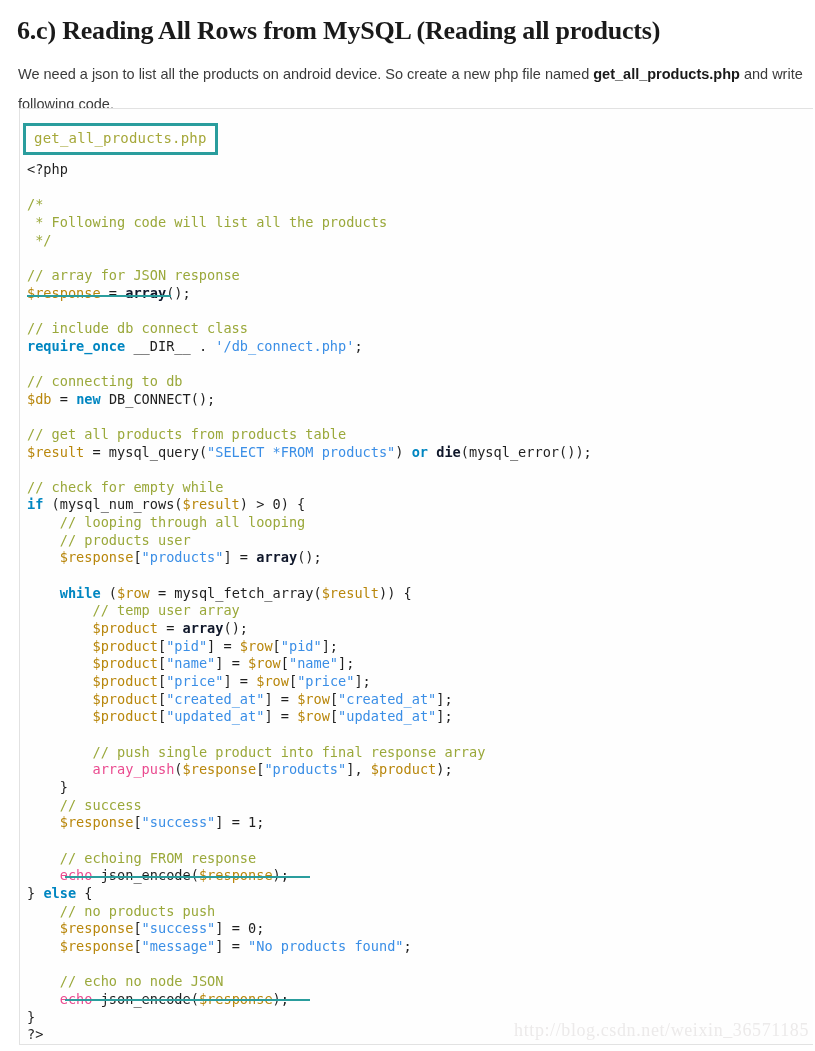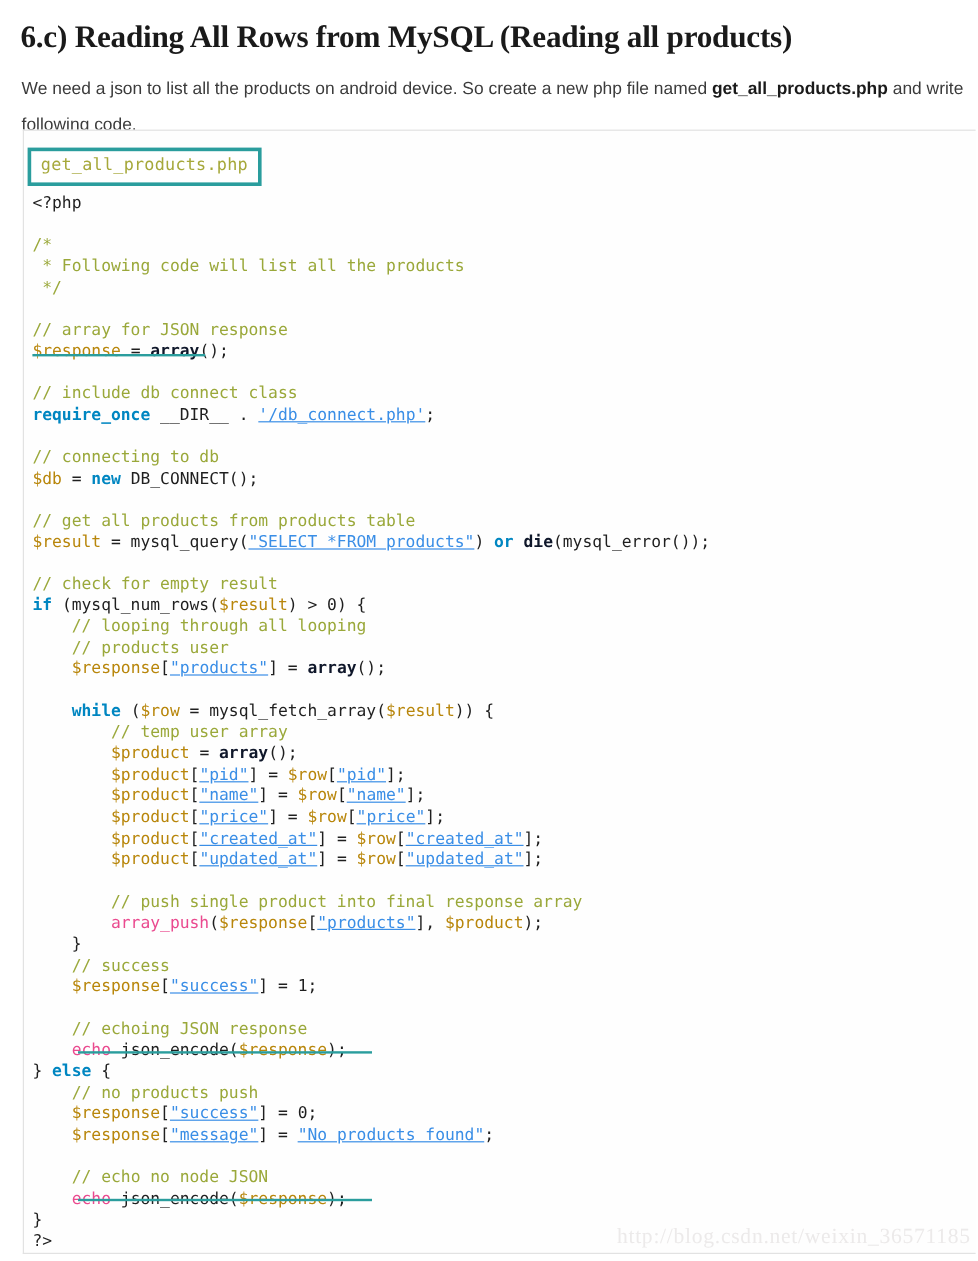--- a/index.html
+++ b/index.html
@@ -87,21 +87,21 @@
     color: #1f1f1f;
     white-space: pre;
     tab-size: 4;
   }
 
   
   .c  { color: #9aa83a; }                      
   .k  { color: #0086c1; font-weight: bold; }   
   .kb { color: #0f172a; font-weight: bold; }   
   .v  { color: #b8860b; }                      
-  .s  { color: #3a8ee6; text-decoration: underline; }                      
+  .s  { color: #3a8ee6; }                      
   .f  { color: #ea4a8f; }                      
   .n  { color: #1f1f1f; }                      
   .num{ color: #1f1f1f; }                      
 
   
   .ul {
     position: absolute;
     background: #2a9d9d;
     height: 2px;
   }
@@ -141,42 +141,42 @@
 
 <span class="c">// include db connect class</span>
 <span class="k">require_once</span> <span class="n">__DIR__ .</span> <span class="s">'/db_connect.php'</span><span class="n">;</span>
 
 <span class="c">// connecting to db</span>
 <span class="v">$db</span> <span class="n">=</span> <span class="k">new</span> <span class="n">DB_CONNECT();</span>
 
 <span class="c">// get all products from products table</span>
 <span class="v">$result</span> <span class="n">= mysql_query(</span><span class="s">"SELECT *FROM products"</span><span class="n">)</span> <span class="k">or</span> <span class="kb">die</span><span class="n">(mysql_error());</span>
 
-<span class="c">// check for empty result</span>
+<span class="c">// check for empty while</span>
 <span class="k">if</span> <span class="n">(mysql_num_rows(</span><span class="v">$result</span><span class="n">) &gt; </span><span class="num">0</span><span class="n">) {</span>
     <span class="c">// looping through all looping</span>
     <span class="c">// products user</span>
     <span class="v">$response</span><span class="n">[</span><span class="s">"products"</span><span class="n">] =</span> <span class="kb">array</span><span class="n">();</span>
 
     <span class="k">while</span> <span class="n">(</span><span class="v">$row</span><span class="n"> = mysql_fetch_array(</span><span class="v">$result</span><span class="n">)) {</span>
         <span class="c">// temp user array</span>
         <span class="v">$product</span> <span class="n">=</span> <span class="kb">array</span><span class="n">();</span>
         <span class="v">$product</span><span class="n">[</span><span class="s">"pid"</span><span class="n">] = </span><span class="v">$row</span><span class="n">[</span><span class="s">"pid"</span><span class="n">];</span>
         <span class="v">$product</span><span class="n">[</span><span class="s">"name"</span><span class="n">] = </span><span class="v">$row</span><span class="n">[</span><span class="s">"name"</span><span class="n">];</span>
         <span class="v">$product</span><span class="n">[</span><span class="s">"price"</span><span class="n">] = </span><span class="v">$row</span><span class="n">[</span><span class="s">"price"</span><span class="n">];</span>
         <span class="v">$product</span><span class="n">[</span><span class="s">"created_at"</span><span class="n">] = </span><span class="v">$row</span><span class="n">[</span><span class="s">"created_at"</span><span class="n">];</span>
         <span class="v">$product</span><span class="n">[</span><span class="s">"updated_at"</span><span class="n">] = </span><span class="v">$row</span><span class="n">[</span><span class="s">"updated_at"</span><span class="n">];</span>
 
         <span class="c">// push single product into final response array</span>
         <span class="f">array_push</span><span class="n">(</span><span class="v">$response</span><span class="n">[</span><span class="s">"products"</span><span class="n">], </span><span class="v">$product</span><span class="n">);</span>
     <span class="n">}</span>
     <span class="c">// success</span>
     <span class="v">$response</span><span class="n">[</span><span class="s">"success"</span><span class="n">] = </span><span class="num">1</span><span class="n">;</span>
 
-    <span class="c">// echoing JSON response</span>
+    <span class="c">// echoing FROM response</span>
     <span class="f">echo</span> <span class="n">json_encode(</span><span class="v">$response</span><span class="n">);</span>
 <span class="n">}</span> <span class="k">else</span> <span class="n">{</span>
     <span class="c">// no products push</span>
     <span class="v">$response</span><span class="n">[</span><span class="s">"success"</span><span class="n">] = </span><span class="num">0</span><span class="n">;</span>
     <span class="v">$response</span><span class="n">[</span><span class="s">"message"</span><span class="n">] = </span><span class="s">"No products found"</span><span class="n">;</span>
 
     <span class="c">// echo no node JSON</span>
     <span class="f">echo</span> <span class="n">json_encode(</span><span class="v">$response</span><span class="n">);</span>
 <span class="n">}</span>
 <span class="n">?&gt;</span></pre>

